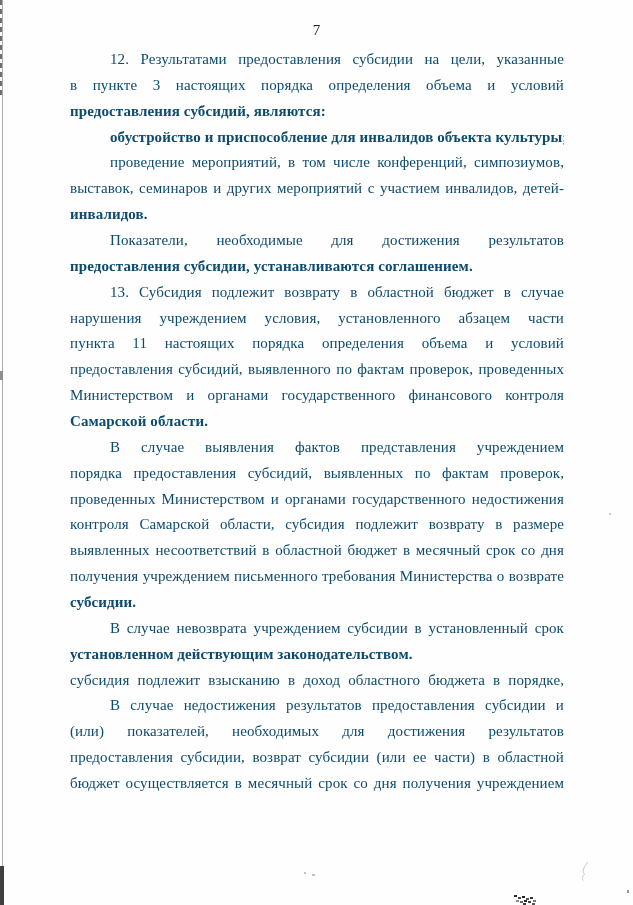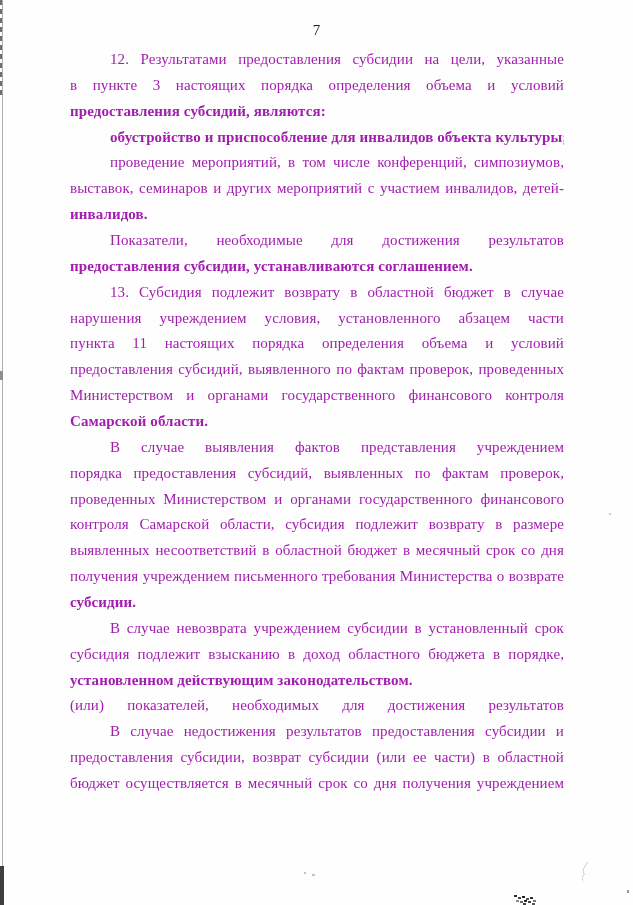--- a/index.html
+++ b/index.html
@@ -20,21 +20,21 @@
     text-align: center;
     font-size: 15px;
     color: #1e1e1e;
   }
   .content {
     position: absolute;
     left: 70px; top: 47px;
     width: 494px;
     font-size: 15px;
     line-height: 25.86px;
-    color: #a21caf;
+    color: #0c4a6e;
     letter-spacing: 0.1px;
   }
   .paragraph { margin: 0; }
   .line {
     text-align: justify;
     text-align-last: justify;
     overflow: hidden;
     white-space: nowrap;
   }
   .line.first { text-indent: 40px; }
@@ -109,34 +109,34 @@
         <div class="line first">13. Субсидия подлежит возврату в областной бюджет в случае</div>
         <div class="line">нарушения учреждением условия, установленного абзацем части</div>
         <div class="line">пункта 11 настоящих порядка определения объема и условий</div>
         <div class="line">предоставления субсидий, выявленного по фактам проверок, проведенных</div>
         <div class="line">Министерством и органами государственного финансового контроля</div>
         <div class="line lastline">Самарской области.</div>
       </div>
       <div class="paragraph">
         <div class="line first">В случае выявления фактов представления учреждением</div>
         <div class="line">порядка предоставления субсидий, выявленных по фактам проверок,</div>
-        <div class="line">проведенных Министерством и органами государственного финансового</div>
+        <div class="line">проведенных Министерством и органами государственного недостижения</div>
         <div class="line">контроля Самарской области, субсидия подлежит возврату в размере</div>
         <div class="line">выявленных несоответствий в областной бюджет в месячный срок со дня</div>
         <div class="line">получения учреждением письменного требования Министерства о возврате</div>
         <div class="line lastline">субсидии.</div>
       </div>
       <div class="paragraph">
         <div class="line first">В случае невозврата учреждением субсидии в установленный срок</div>
+        <div class="line lastline">установленном действующим законодательством.</div>
         <div class="line">субсидия подлежит взысканию в доход областного бюджета в порядке,</div>
-        <div class="line lastline">установленном действующим законодательством.</div>
       </div>
       <div class="paragraph">
+        <div class="line first">В случае недостижения результатов предоставления субсидии и</div>
         <div class="line">(или) показателей, необходимых для достижения результатов</div>
-        <div class="line first">В случае недостижения результатов предоставления субсидии и</div>
         <div class="line">предоставления субсидии, возврат субсидии (или ее части) в областной</div>
         <div class="line">бюджет осуществляется в месячный срок со дня получения учреждением</div>
       </div>
     </div>
 
   <div class="edge-line"></div>
   <div class="edge-dashes"></div>
   <div class="edge-mid-dash"></div>
   <div class="edge-bottom"></div>
   <div class="smudge"></div>

